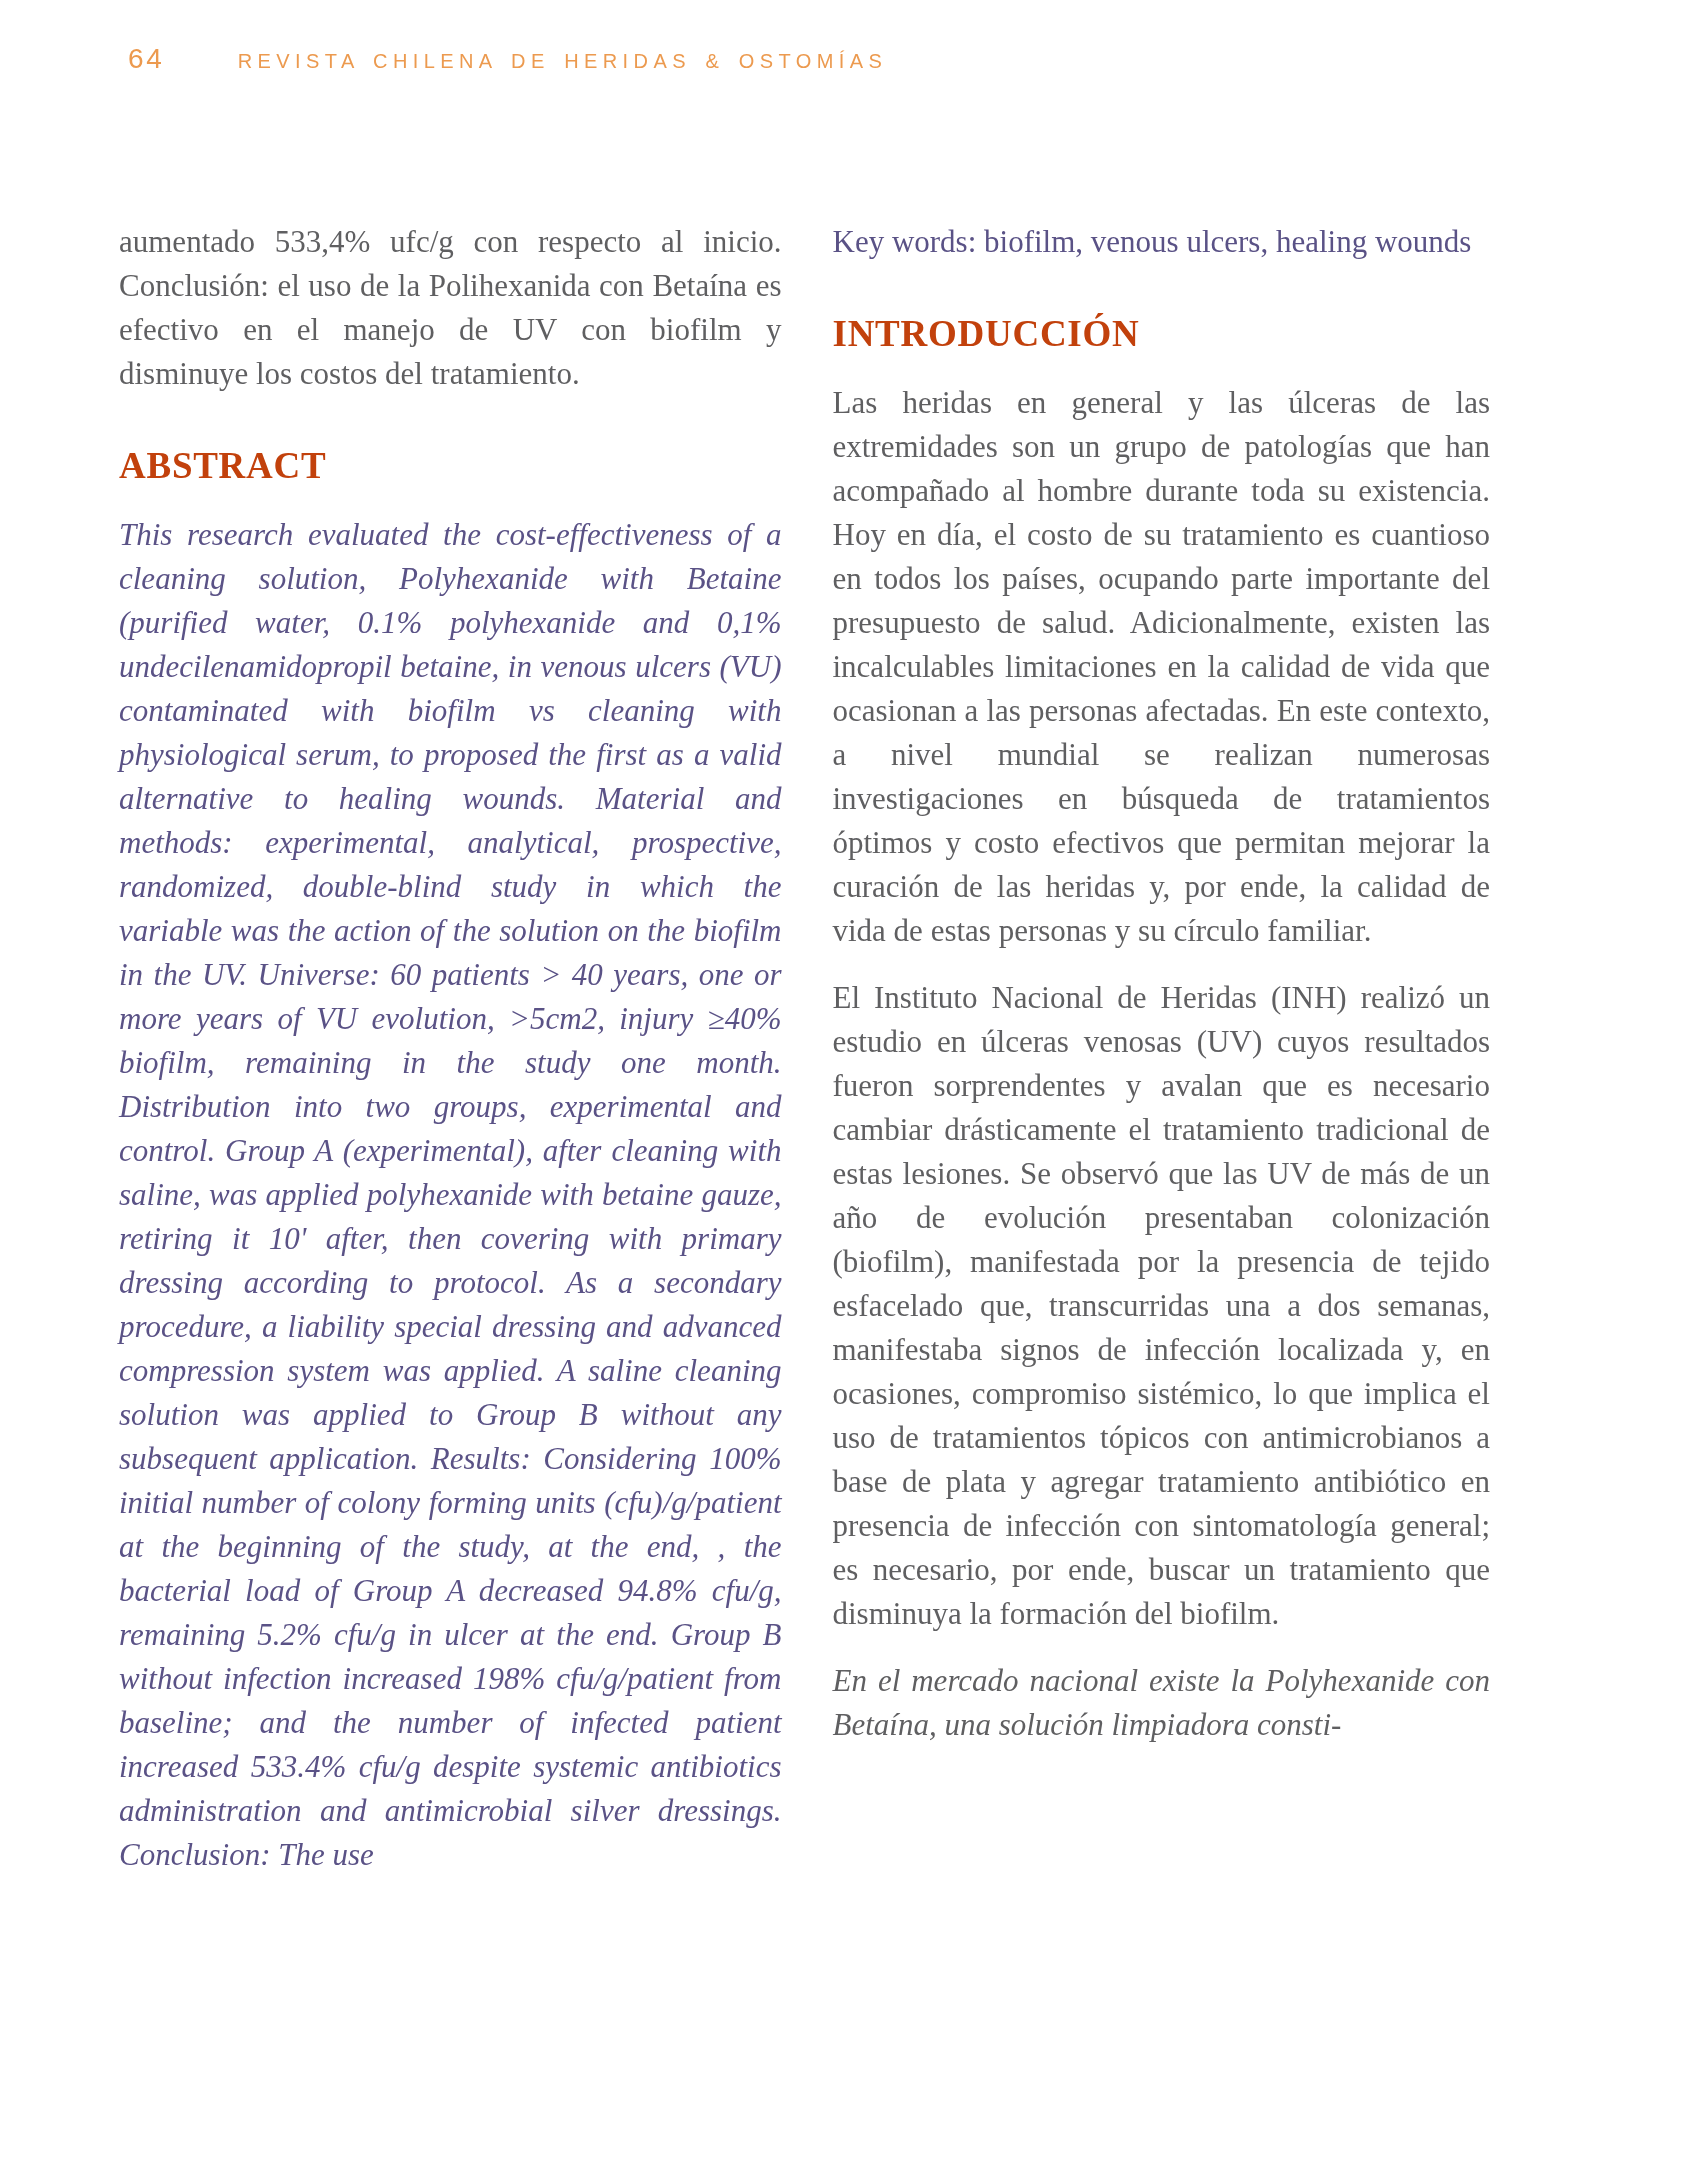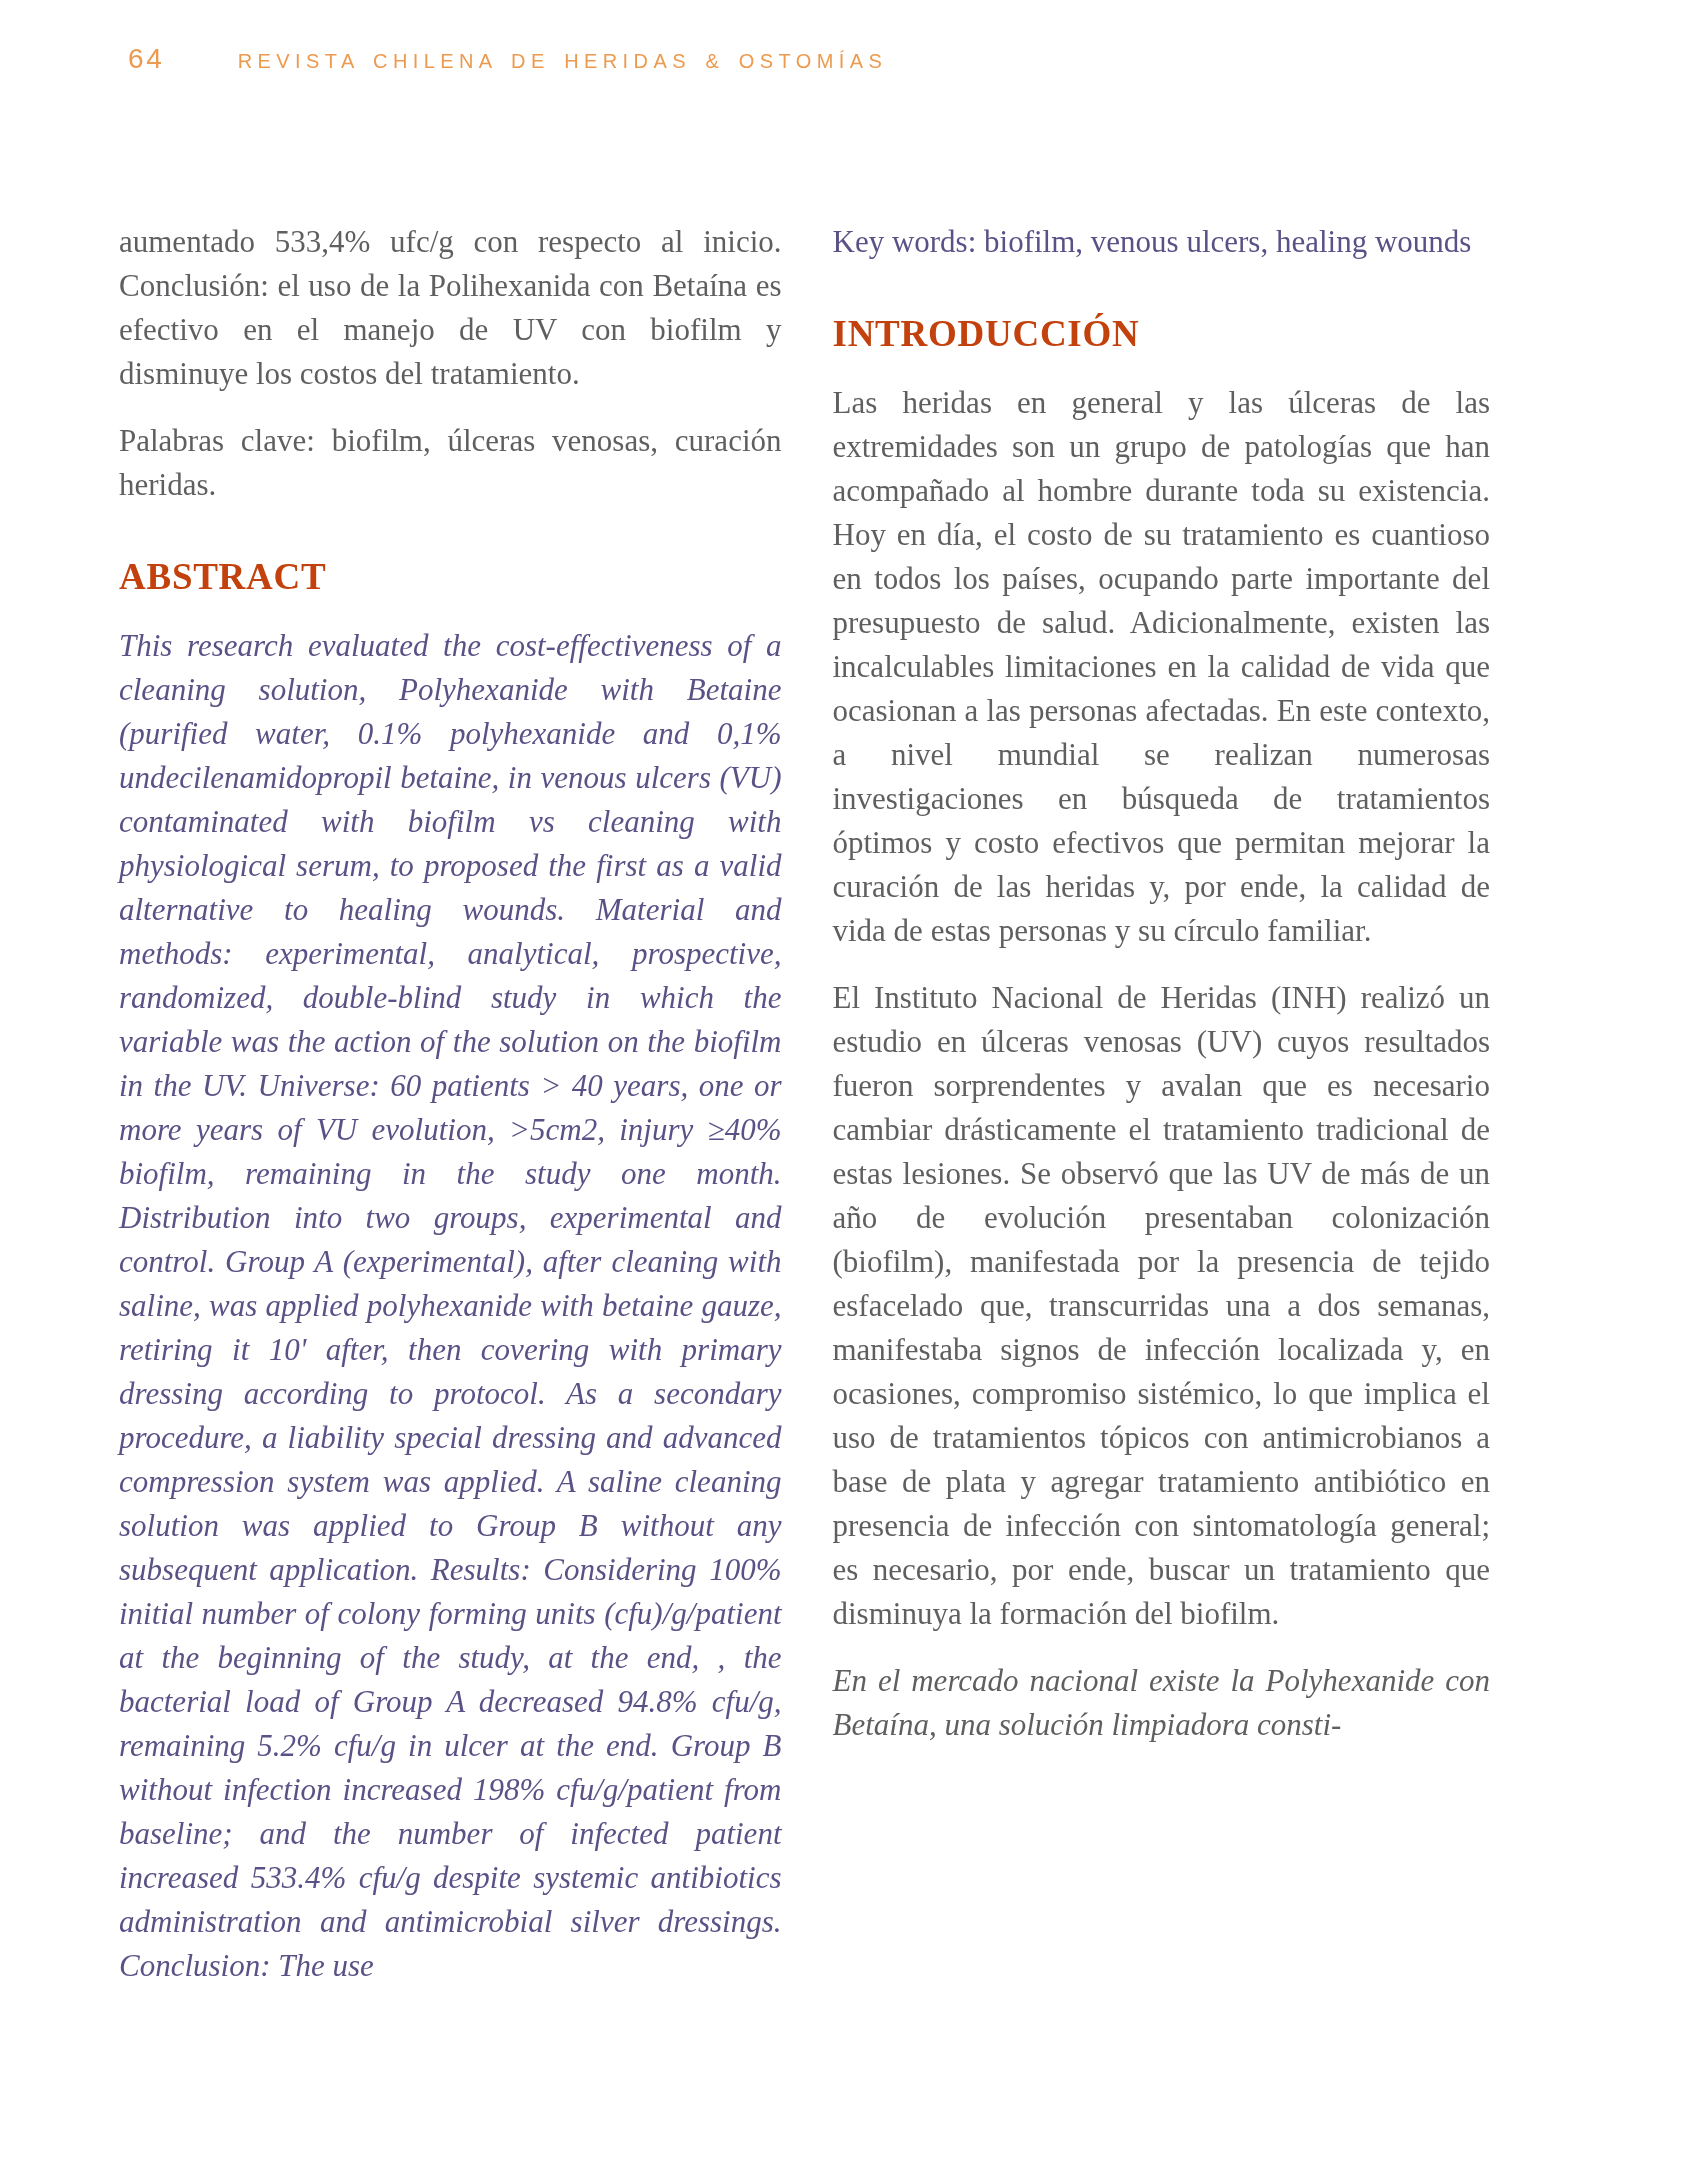--- a/index.html
+++ b/index.html
@@ -65,21 +65,20 @@
 <body>
 
 <header class="page-header">
   <span class="page-number">64</span><span class="journal-title">REVISTA CHILENA DE HERIDAS &amp; OSTOMÍAS</span>
 </header>
 
 <main class="columns">
 
   <section class="col col-left">
     <p class="lang-es">aumentado 533,4% ufc/g con respecto al inicio. Conclusión: el uso de la Polihexanida con Betaína es efectivo en el manejo de UV con biofilm y disminuye los costos del tratamiento.</p>
-    <p class="lang-es">Palabras clave: biofilm, úlceras venosas, curación heridas.</p>
     <h2 class="section-heading">ABSTRACT</h2>
     <p class="lang-en">This research evaluated the cost-effectiveness of a cleaning solution, Polyhexanide with Betaine (purified water, 0.1% polyhexanide and 0,1% undecilenamidopropil betaine, in venous ulcers (VU) contaminated with biofilm vs cleaning with physiological serum, to proposed the first as a valid alternative to healing wounds. Material and methods: experimental, analytical, prospective, randomized, double-blind study in which the variable was the action of the solution on the biofilm in the UV. Universe: 60 patients &gt; 40 years, one or more years of VU evolution, &gt;5cm2, injury ≥40% biofilm, remaining in the study one month. Distribution into two groups, experimental and control. Group A (experimental), after cleaning with saline, was applied polyhexanide with betaine gauze, retiring it 10' after, then covering with primary dressing according to protocol. As a secondary procedure, a liability special dressing and advanced compression system was applied. A saline cleaning solution was applied to Group B without any subsequent application. Results: Considering 100% initial number of colony forming units (cfu)/g/patient at the beginning of the study, at the end, , the bacterial load of Group A decreased 94.8% cfu/g, remaining 5.2% cfu/g in ulcer at the end. Group B without infection increased 198% cfu/g/patient from baseline; and the number of infected patient increased 533.4% cfu/g despite systemic antibiotics administration and antimicrobial silver dressings. Conclusion: The use</p>
   </section>
 
   <section class="col col-right">
     <p class="lang-en">Key words: biofilm, venous ulcers, healing wounds</p>
     <h2 class="section-heading">INTRODUCCIÓN</h2>
     <p class="lang-es">Las heridas en general y las úlceras de las extremidades son un grupo de patologías que han acompañado al hombre durante toda su existencia. Hoy en día, el costo de su tratamiento es cuantioso en todos los países, ocupando parte importante del presupuesto de salud. Adicionalmente, existen las incalculables limitaciones en la calidad de vida que ocasionan a las personas afectadas. En este contexto, a nivel mundial se realizan numerosas investigaciones en búsqueda de tratamientos óptimos y costo efectivos que permitan mejorar la curación de las heridas y, por ende, la calidad de vida de estas personas y su círculo familiar.</p>
     <p class="lang-es">El Instituto Nacional de Heridas (INH) realizó un estudio en úlceras venosas (UV) cuyos resultados fueron sorprendentes y avalan que es necesario cambiar drásticamente el tratamiento tradicional de estas lesiones. Se observó que las UV de más de un año de evolución presentaban colonización (biofilm), manifestada por la presencia de tejido esfacelado que, transcurridas una a dos semanas, manifestaba signos de infección localizada y, en ocasiones, compromiso sistémico, lo que implica el uso de tratamientos tópicos con antimicrobianos a base de plata y agregar tratamiento antibiótico en presencia de infección con sintomatología general; es necesario, por ende, buscar un tratamiento que disminuya la formación del biofilm.</p>
     <p class="lang-es">En el mercado nacional existe la Polyhexanide con Betaína, una solución limpiadora consti-</p>

